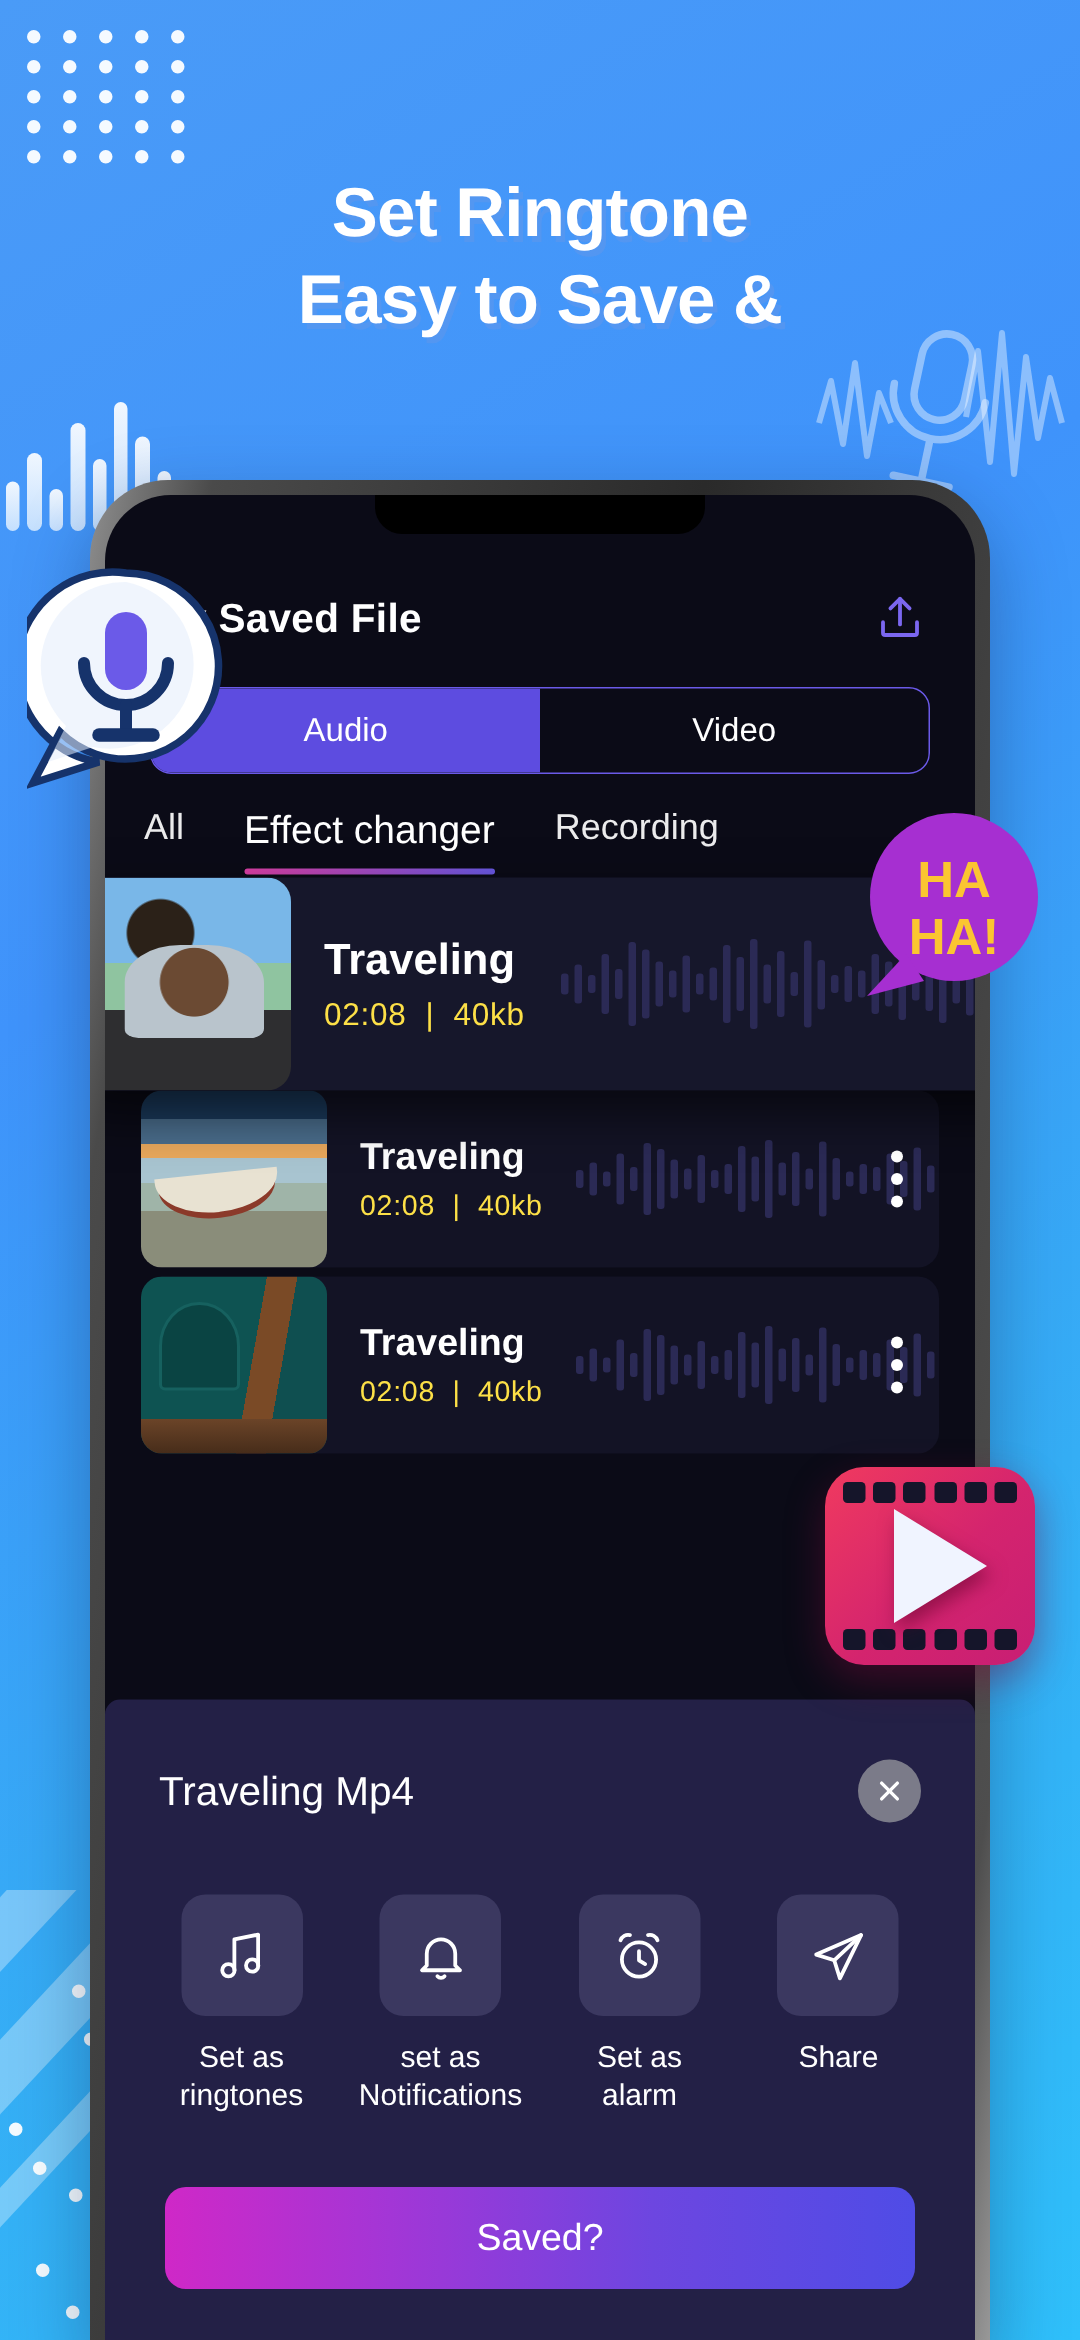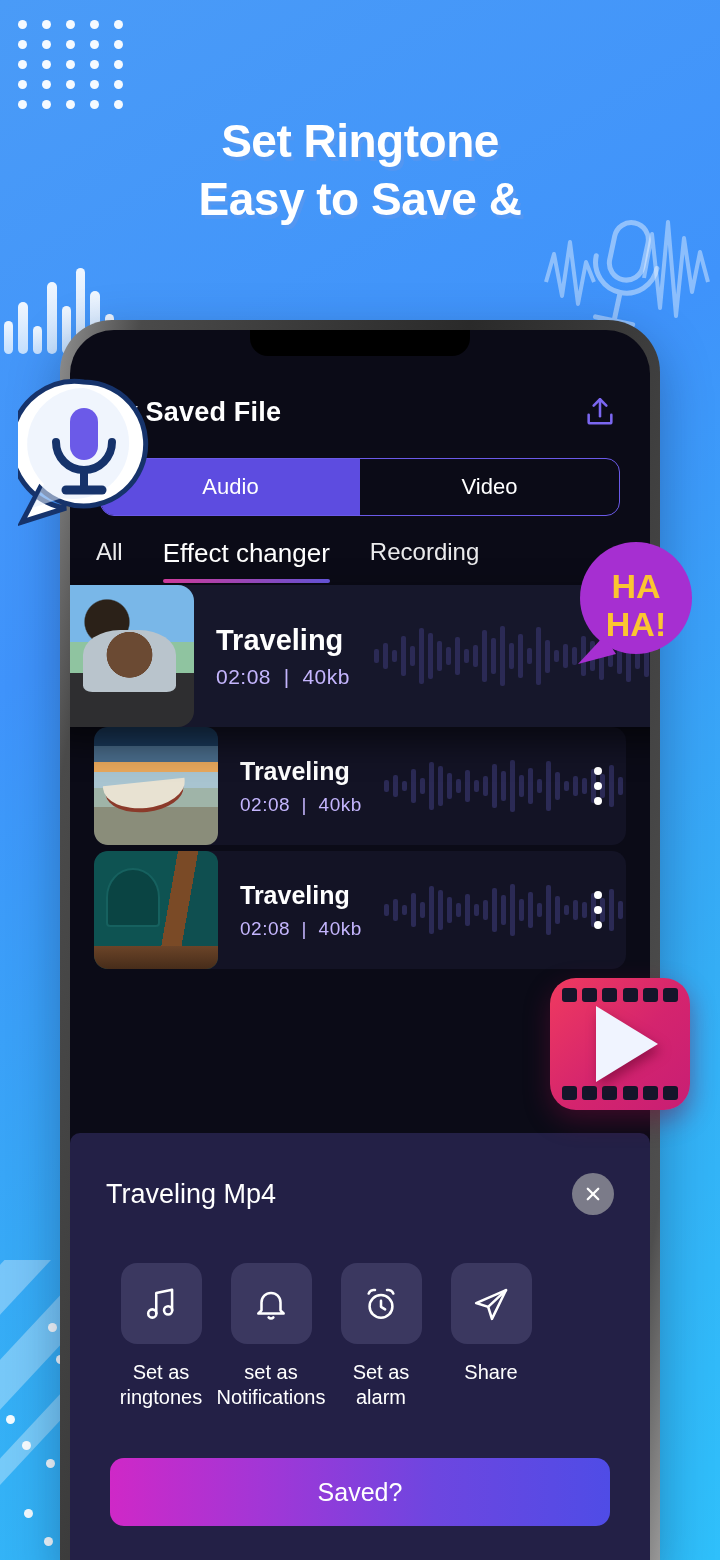--- a/index.html
+++ b/index.html
@@ -66,21 +66,21 @@
   .list { margin-top:14px; padding:0 24px; position:relative; }
   .row { position:relative; height:118px; background:#131325; border-radius:14px; margin-bottom:6px;
     display:flex; align-items:center; overflow:hidden; }
   .row.first { position:absolute; left:-26px; top:-12px; width:652px; height:142px; background:#16172b;
     border-radius:18px; box-shadow:0 14px 34px rgba(0,0,0,.6); z-index:5; }
   .thumb { width:124px; height:118px; border-radius:12px; flex:none; overflow:hidden; }
   .row.first .thumb { width:150px; height:142px; border-radius:16px; }
   .meta { flex:1; padding-left:22px; position:relative; z-index:2; }
   .rt { color:#fff; font-size:25px; font-weight:bold; margin-bottom:8px; }
   .row.first .rt { font-size:29px; }
-  .rs { color:#c4b5fd; font-size:19px; letter-spacing:.5px; }
+  .rs { color:#fde047; font-size:19px; letter-spacing:.5px; }
   .row.first .rs { font-size:21px; }
   .wave { position:absolute; left:290px; top:50%; transform:translateY(-50%); height:56px;
     display:flex; align-items:center; gap:4px; z-index:1; }
   .row.first .wave { left:330px; height:66px; }
   .wave i { width:5px; background:#2b2a55; border-radius:2px; }
   .kebab { width:56px; flex:none; display:flex; flex-direction:column; align-items:center; gap:7px; z-index:2; }
   .kebab i { width:8px; height:8px; border-radius:50%; background:#fff; }
 
   
   .t1 { background:
@@ -112,21 +112,21 @@
       border-bottom:38px solid transparent; align-self:center; margin-left:14px;
       filter:drop-shadow(3px 6px 6px rgba(90,0,40,.5)); }
 
   
   .sheet { position:absolute; left:0; right:0; bottom:0; height:437px; background:#232046;
       border-radius:10px 10px 0 0; padding:40px 36px 0 36px; }
   .sheet-head { display:flex; align-items:center; justify-content:space-between; }
   .sheet-title { color:#fff; font-size:27px; }
   .close-btn { width:42px; height:42px; border-radius:50%; background:#7b7b89;
       display:flex; align-items:center; justify-content:center; color:#fff; font-size:23px; }
-  .actions { margin-top:48px; display:flex; }
+  .actions { margin-top:48px; display:flex; justify-content:space-between; }
   .act { width:110px; text-align:center; }
   .act .box { width:81px; height:81px; margin:0 auto; border-radius:16px; background:#3b3860;
       display:flex; align-items:center; justify-content:center; }
   .act .lbl { margin-top:16px; color:#fff; font-size:20px; line-height:25px; }
   .delete-btn { position:absolute; left:40px; right:40px; bottom:44px; height:68px; border-radius:14px;
       background:linear-gradient(90deg,#cf28c7 0%,#a336d6 30%,#6d46e0 65%,#4f4ce6 100%);
       display:flex; align-items:center; justify-content:center; color:#fff; font-size:25px; border:none; }
 </style>
 </head>
 <body>

